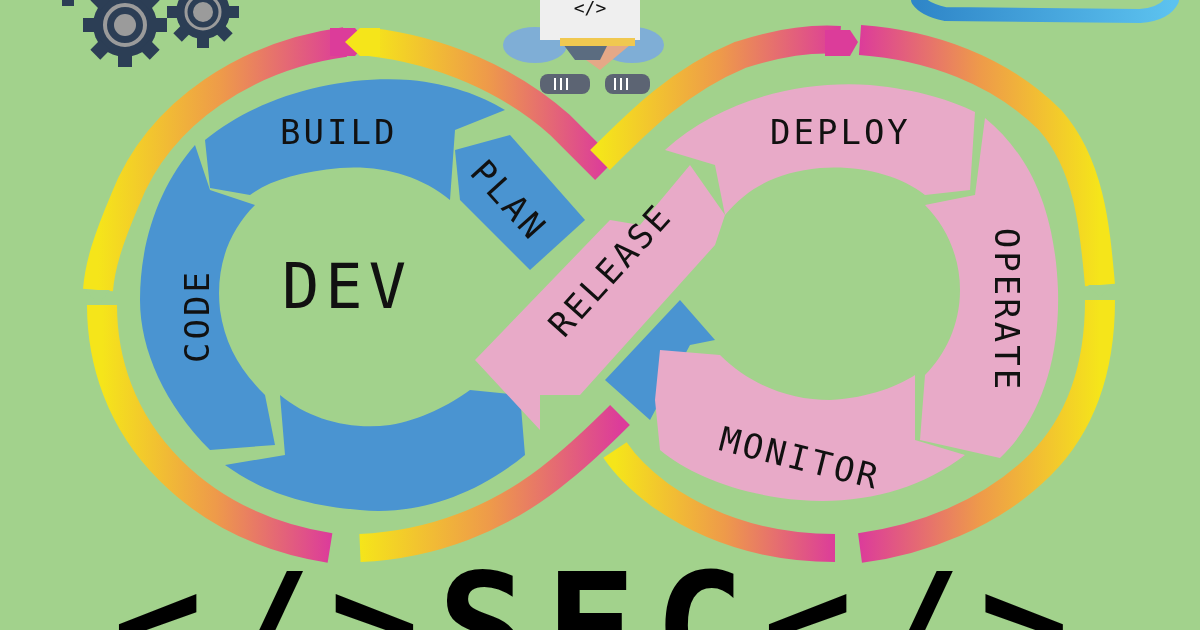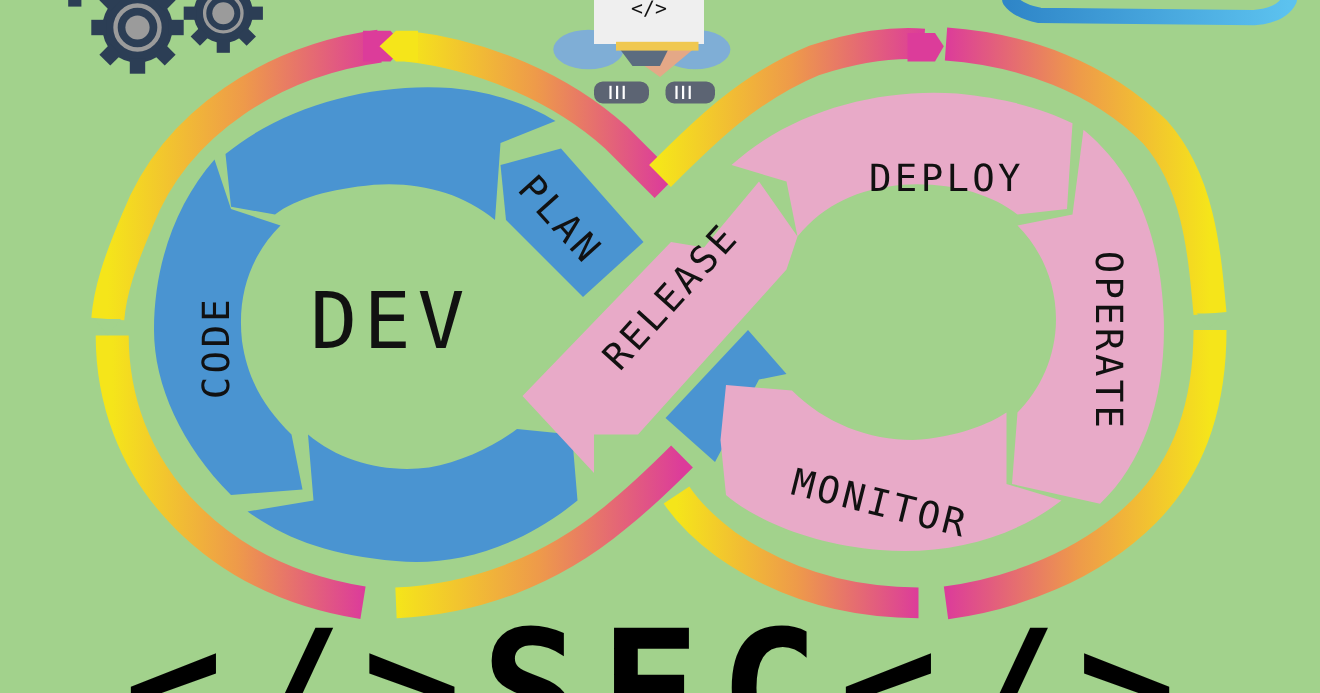--- a/index.html
+++ b/index.html
@@ -1,19 +1,19 @@
 <!DOCTYPE html>
 <html><head>
 <meta charset="utf-8">
 <style>
   html, body { margin:0; padding:0; }
   body { width:1200px; height:630px; overflow:hidden; background:#a2d28c; position:relative; font-family:"DejaVu Sans Mono", "Liberation Mono", monospace; }
   #stage { position:absolute; left:0; top:0; width:1200px; height:630px; }
   .lbl { position:absolute; color:#111; font-family:"DejaVu Sans Mono","Liberation Mono",monospace; white-space:nowrap; letter-spacing:3px; transform-origin:center center; }
-  .big { font-size:71px; letter-spacing:6px; font-weight:normal; }
+  .big { font-size:62px; letter-spacing:6px; font-weight:normal; }
   .mid { font-size:34px; }
 </style>
 </head>
 <body>
 
 <div id="stage">
   <svg width="1200" height="630" viewBox="0 0 1200 630" xmlns="http://www.w3.org/2000/svg" style="position:absolute;left:0;top:0;">
     <defs>
       <linearGradient id="gYM" x1="0" y1="0" x2="1" y2="0">
         <stop offset="0" stop-color="#f5e51a"></stop>
@@ -141,21 +141,22 @@
       <polygon points="475,360 610,220 640,225 690,165 725,215 715,245 580,395 540,395 540,430"></polygon>
     </g>
 
     <g>
       <text id="bottomText" x="600" y="680" text-anchor="middle" font-family="DejaVu Sans Mono, monospace" font-weight="bold" font-size="150" fill="#000" letter-spacing="18">&lt;/&gt;SEC&lt;/&gt;</text>
     </g>
   </svg>
 
   <div class="lbl big" style="left:282px; top:250px;">DEV</div>
 
+  <div class="lbl mid" style="left:280px; top:112px;">BUILD</div>
   <div class="lbl mid" style="left:462px; top:180px; transform:rotate(48deg);">PLAN</div>
   <div class="lbl mid" style="left:150px; top:296px; transform:rotate(-90deg);">CODE</div>
 
   <div class="lbl mid" style="left:528px; top:250px; transform:rotate(-48deg);">RELEASE</div>
 
-  <div class="lbl mid" style="left:790px; top:112px;margin-top:31px;">DEPLOY</div>
+  <div class="lbl mid" style="left:770px; top:112px;">DEPLOY</div>
   <div class="lbl mid" style="left:925px; top:290px; transform:rotate(90deg);">OPERATE</div>
   <div class="lbl mid" style="left:718px; top:438px; transform:rotate(14deg);">MONITOR</div>
 </div>
 
 </body></html>

